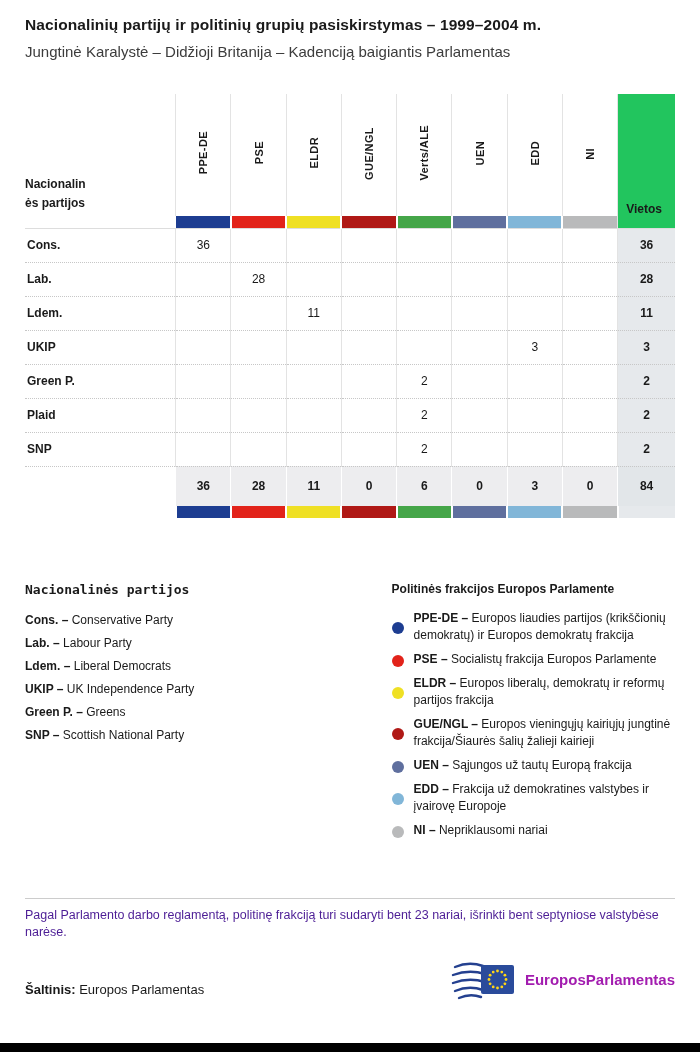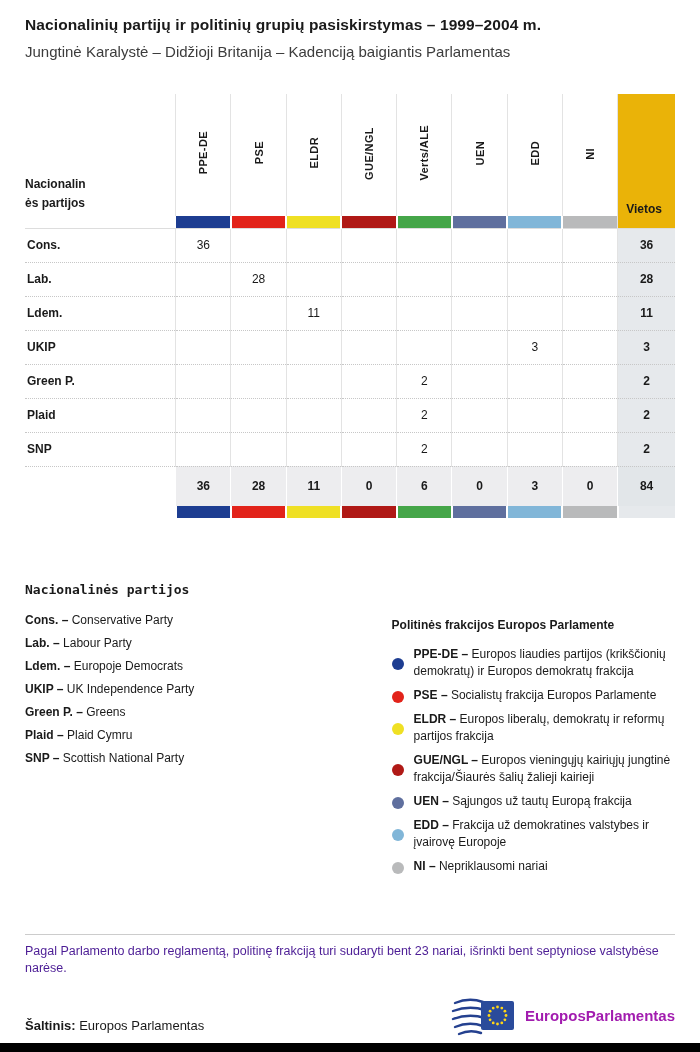--- a/index.html
+++ b/index.html
@@ -15,21 +15,21 @@
 
   
   table.seats { border-collapse:collapse; table-layout:fixed; width:650px; margin-top:34px; }
   .seats th, .seats td { padding:0; vertical-align:middle; }
   .headrow th { height:122px; border-left:1px solid #e3e3e3; }
   .rowhead { border-left:none !important; vertical-align:bottom !important; text-align:left; padding-bottom:14px !important; }
   .rowhead-label { display:inline-block; width:66px; font-size:12px; font-weight:700; line-height:1.6; overflow-wrap:anywhere; }
   .vhead { text-align:center; }
   .vhead span { display:inline-block; writing-mode:vertical-rl; transform:rotate(180deg);
     font-size:11px; font-weight:700; letter-spacing:.4px; white-space:nowrap; }
-  .vietoshead { background:#eab308; vertical-align:bottom !important; text-align:left;
+  .vietoshead { background:#22c55e; vertical-align:bottom !important; text-align:left;
     padding:0 0 12px 8px !important; font-size:12px; font-weight:700; }
   .barrow td { height:12px; border-left:2px solid #fff; }
   .barrow td:first-child { border-left:none; }
   .bar-spacer { background:#fff !important; }
   .vietos-bar { background:#e6e9ec; }
   .datarow td { height:34px; font-size:12px; text-align:center;
     border-left:1px solid #e3e3e3; border-bottom:1px dotted #c7c7c7; }
   .datarow td.party { text-align:left; font-weight:700; border-left:none; padding-left:2px; }
   .datarow.first td { border-top:1px solid #ddd; }
   td.vietos { background:#e6e9ec; font-weight:700; }
@@ -38,21 +38,21 @@
   .totalrow td.tblank { background:#fff; border-left:none; }
   .totalrow td.vietos { background:#e2e6e9; }
 
   
   .legends { display:flex; margin-top:64px; }
   .legend-left { width:375px; }
   .legend-left h3 { font-family:"DejaVu Sans Mono", monospace; font-size:13px; font-weight:700; margin-bottom:16px; }
   .legend-left ul { list-style:none; }
   .legend-left li { font-size:12px; margin-bottom:9px; color:#1a1a1a; }
   .legend-left li b { font-weight:700;text-align:right; }
-  .legend-right { width:290px;margin-top:36px; }
+  .legend-right { width:290px; }
   .legend-right h3 { font-size:12px; font-weight:700; margin-bottom:14px; }
   .gitem { display:flex; align-items:center; margin-bottom:7px; }
   .dot { flex:0 0 12px; width:12px; height:12px; border-radius:50%; margin:2px 10px 0 0; background:#999; }
   .gitem p { font-size:12px; line-height:17px; }
   .gitem p b { font-weight:700; }
 
   
   .rule { border:none; border-top:1px solid #ccc; margin-top:52px; }
   .note { font-size:12.5px; line-height:17px; color:#4c1d95; margin-top:8px; max-width:655px; }
   .bottom-row { display:flex; justify-content:space-between; align-items:flex-end; margin-top:16px; }
@@ -216,24 +216,23 @@
   </tr>
 </tbody>
   </table>
 
 <section class="legends">
   <div class="legend-left">
     <h3>Nacionalinės partijos</h3>
     <ul>
       <li><b>Cons. –</b> <span>Conservative Party</span></li>
       <li><b>Lab. –</b> <span>Labour Party</span></li>
-      <li><b>Ldem. –</b> <span>Europoje Democrats</span></li>
+      <li><b>Ldem. –</b> <span>Liberal Democrats</span></li>
       <li><b>UKIP –</b> <span>UK Independence Party</span></li>
       <li><b>Green P. –</b> <span>Greens</span></li>
-      <li><b>Plaid –</b> <span>Plaid Cymru</span></li>
       <li><b>SNP –</b> <span>Scottish National Party</span></li>
     </ul>
   </div>
   <div class="legend-right">
     <h3>Politinės frakcijos Europos Parlamente</h3>
     <div class="gitem">
         <span class="dot" style="background-color: rgb(29, 61, 145);"></span>
         <p><b>PPE-DE –</b> <span>Europos liaudies partijos (krikščionių demokratų) ir Europos demokratų frakcija</span></p>
       </div>
     <div class="gitem">

